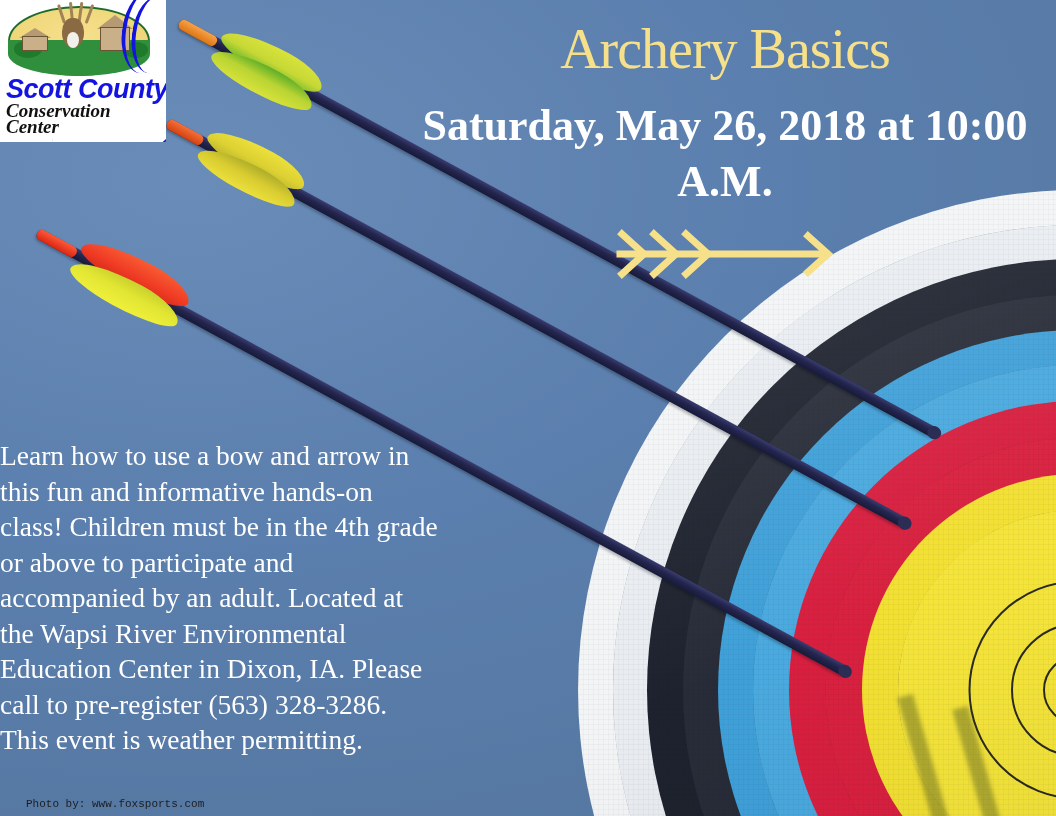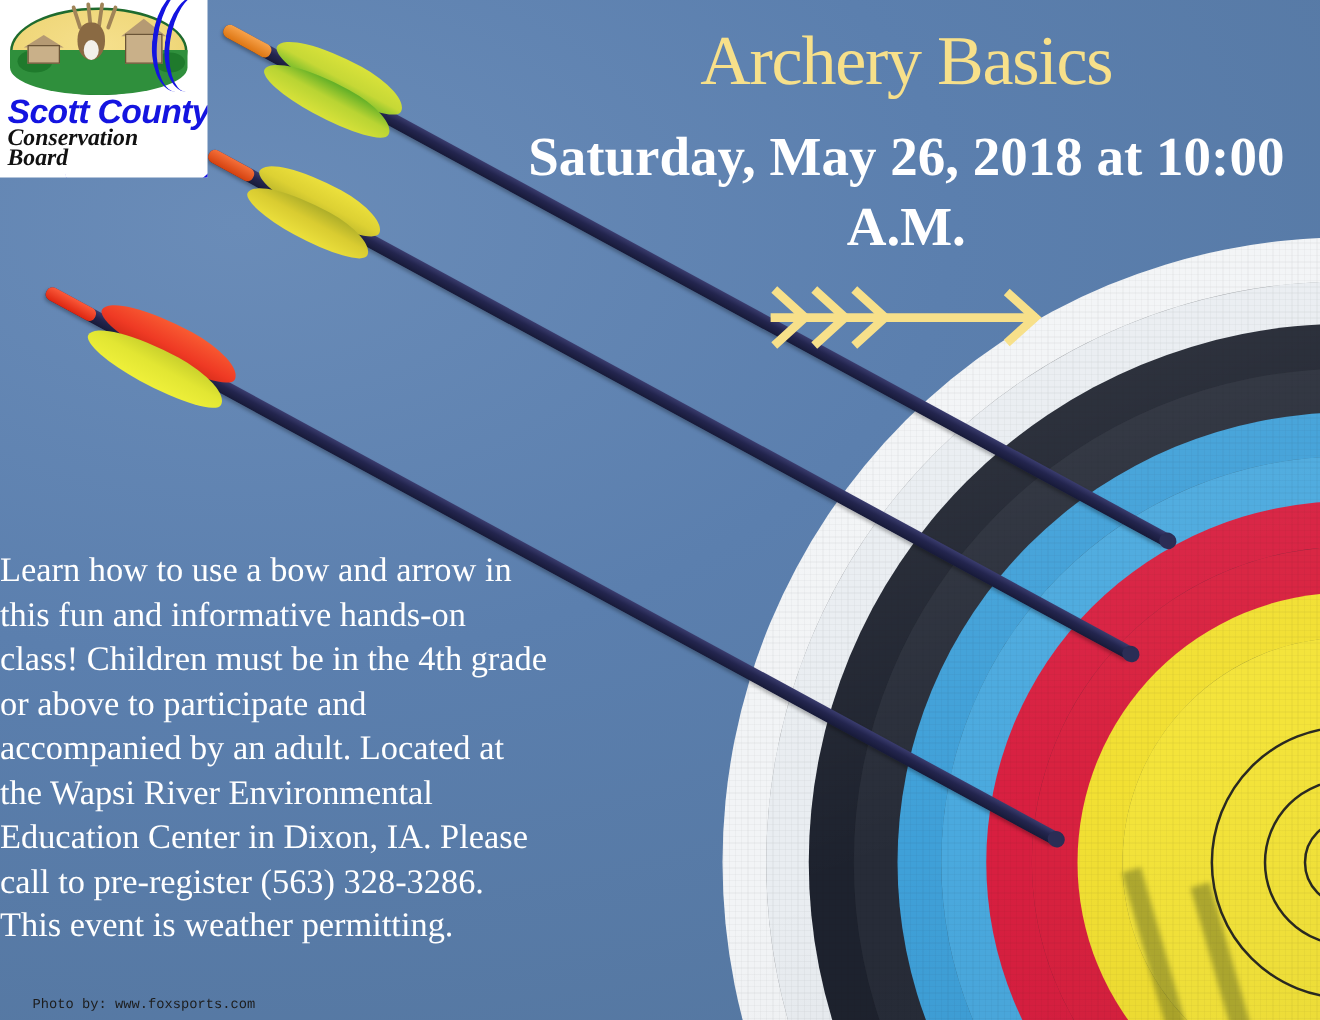--- a/index.html
+++ b/index.html
@@ -371,21 +371,21 @@
     <div class="logo-deer-face"></div>
 
     <div class="logo-swoosh" style="left:122px; top:-10px; width:44px; height:84px; transform:rotate(8deg);"></div>
     <div class="logo-swoosh" style="left:132px; top:-4px; width:40px; height:78px; transform:rotate(8deg);"></div>
     <div class="logo-swoosh" style="left:52px; top:104px; width:120px; height:54px; border-left:0; border-bottom:4px solid #1414e0; transform:rotate(-6deg);"></div>
     <div class="logo-swoosh" style="left:44px; top:114px; width:124px; height:50px; border-left:0; border-bottom:4px solid #1414e0; transform:rotate(-6deg);"></div>
 
     <div class="logo-title">Scott County</div>
     <div class="logo-sub">
       <div>Conservation</div>
-      <div>Board</div>
+      <div>Center</div>
     </div>
   </div>
 
   <div class="headline">
     <div class="title">Archery Basics</div>
     <div class="subtitle">Saturday, May 26, 2018 at 10:00 A.M.</div>
   </div>
 
   <div class="deco-arrow">
     <svg width="230" height="52" viewBox="0 0 230 52">

